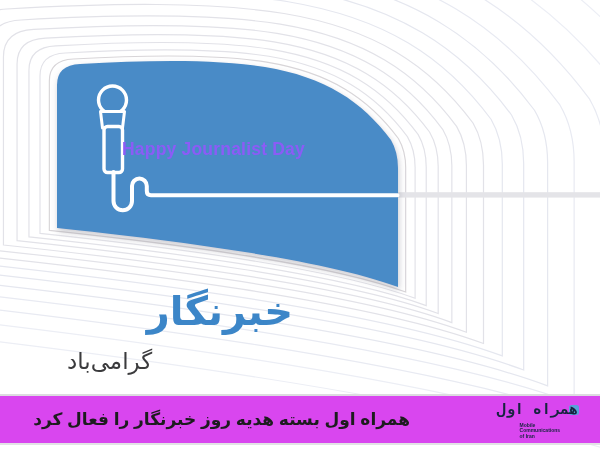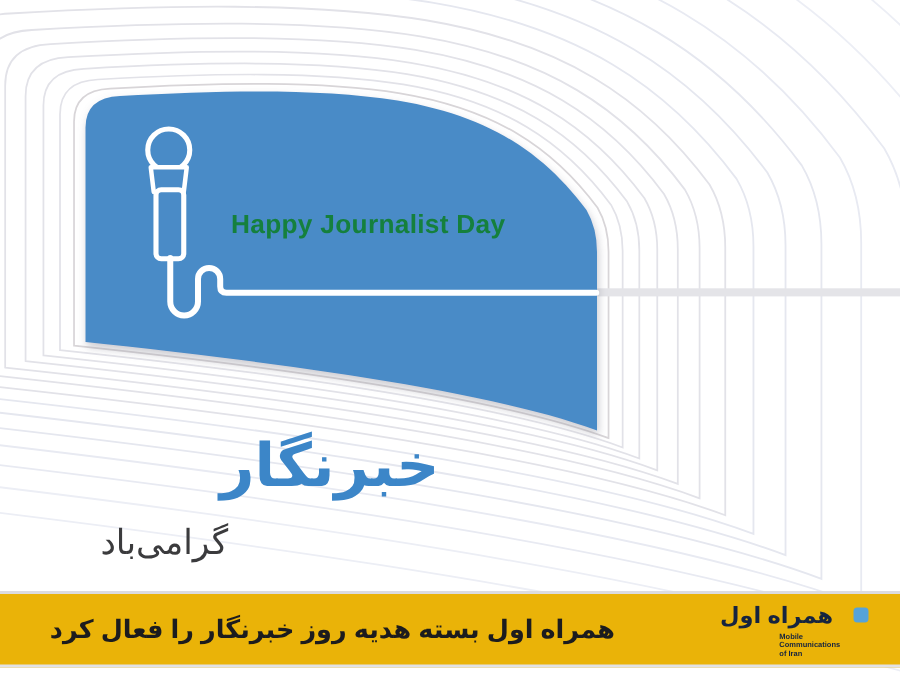--- a/index.html
+++ b/index.html
@@ -4,49 +4,48 @@
 <style>
   html,body{margin:0;padding:0;background:#f3f3f5;}
   .canvas{
     position:relative;width:600px;height:450px;margin:0 auto;
     background:#ffffff;overflow:hidden;
     font-family:"Liberation Sans","DejaVu Sans",sans-serif;
   }
   .bg-svg{position:absolute;inset:0;display:block;}
   .headline-en{
     position:absolute;left:122px;top:139px;
-    color:#15803d;font-size:17.5px;font-weight:700;letter-spacing:.2px;
+    color:#8b5cf6;font-size:17.5px;font-weight:700;letter-spacing:.2px;
     white-space:nowrap;
-    padding-left:32px;
   }
   .headline-fa{
     position:absolute;right:307px;top:288px;direction:rtl;
     display:flex;align-items:baseline;gap:11px;white-space:nowrap;
   }
   .headline-fa .prefix{font-size:26px;color:#3B3B3D;}
   .headline-fa .highlight{font-size:40px;font-weight:700;color:#3C86C8;}
   .headline-fa-suffix{
     position:absolute;left:67px;top:348px;direction:rtl;
     font-size:23px;color:#3B3B3D;white-space:nowrap;
   }
   .footer-bar{
     position:absolute;left:0;top:394px;width:600px;height:51px;
-    box-sizing:border-box;background:#eab308;
+    box-sizing:border-box;background:#d946ef;
     border-top:2px solid #dcdcdf;border-bottom:2px solid #e2e2e5;
   }
   .footer-news{
     position:absolute;right:190px;top:0;height:100%;
     display:flex;align-items:center;direction:rtl;
     font-size:17px;font-weight:700;color:#1C1C1E;white-space:nowrap;
   }
   .mci-logo{position:absolute;right:22px;top:7px;width:98px;}
   .logo-fa{
-    position:relative;direction:rtl;text-align:left;
+    position:relative;direction:rtl;text-align:right;
     font-size:15px;font-weight:700;color:#16243F;line-height:16px;
-    white-space:nowrap;z-index:1;
+    white-space:nowrap;z-index:1;font-family:Liberation Mono, monospace;
   }
   .logo-fa .he-accent{
     position:absolute;right:-1px;top:2px;width:10px;height:10px;
     background:#56A3D9;border-radius:2.5px;z-index:-1;
   }
   .logo-row2{display:flex;direction:ltr;align-items:flex-start;gap:4px;margin-top:1px;margin-left:3px;}
   .logo-en{
     position:relative;font-size:18px;font-weight:700;color:#16243F;
     letter-spacing:.5px;line-height:16px;margin-top:32px;
   }

